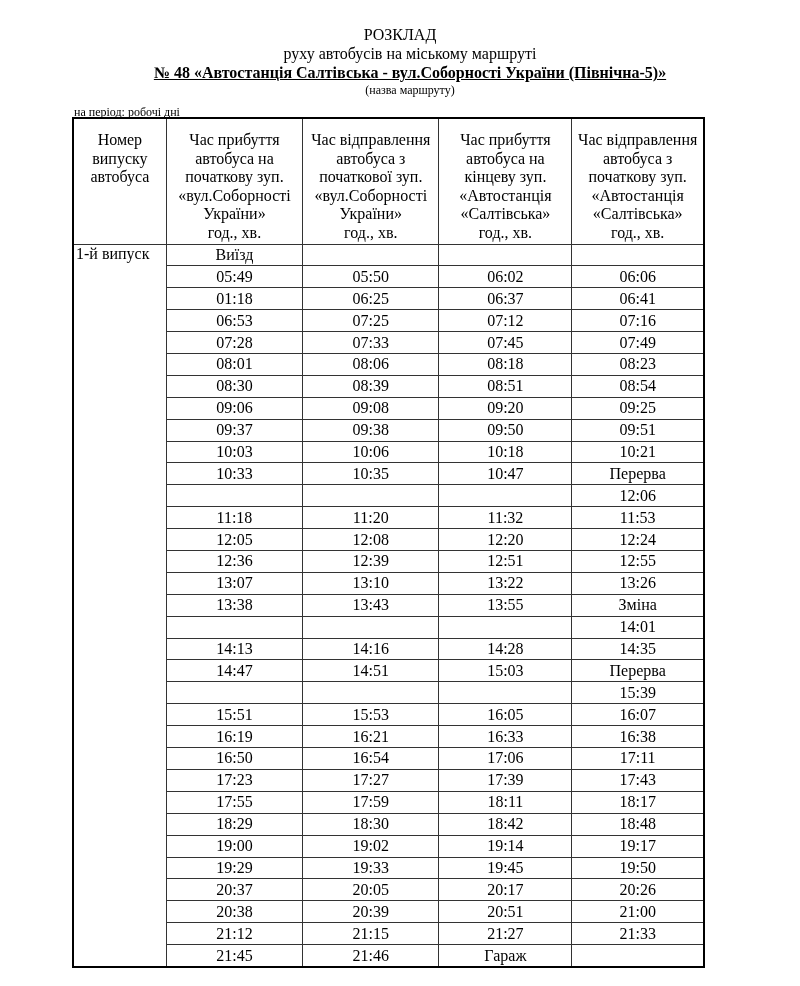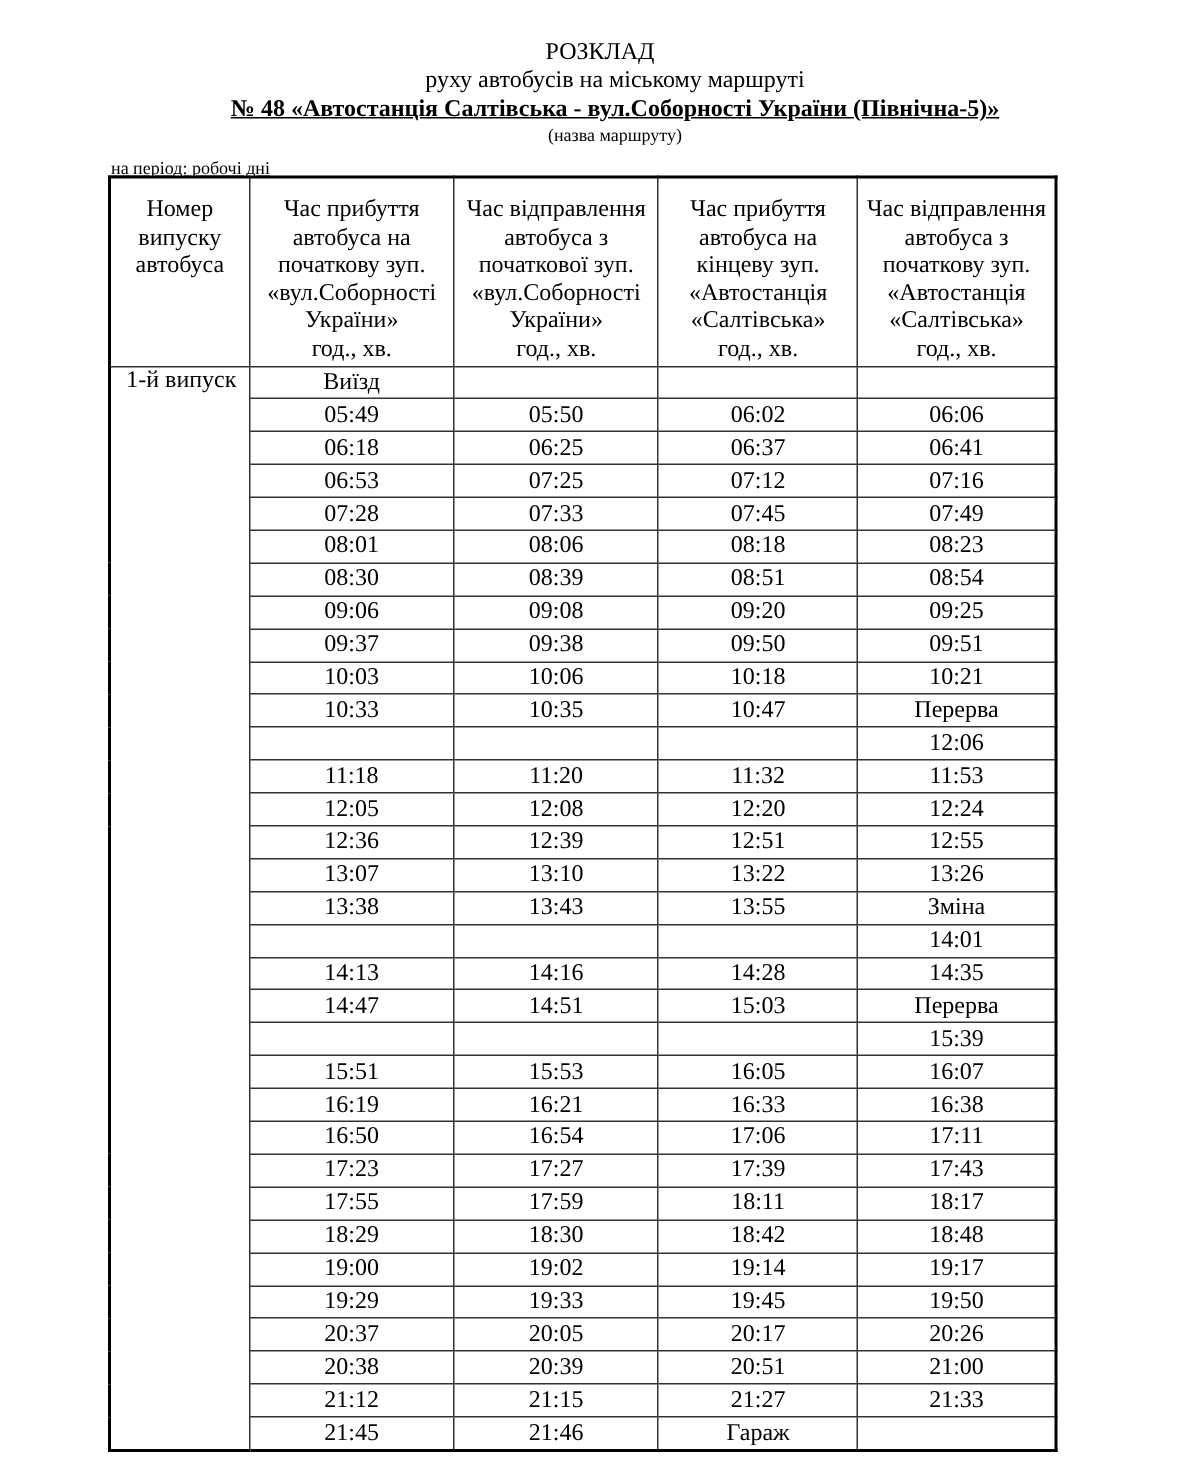--- a/index.html
+++ b/index.html
@@ -17,21 +17,21 @@
   table.sched {
     position: absolute; left: 72px; top: 117px; width: 633px;
     border-collapse: collapse; font-size: 16px;
     border: 2px solid #000;
   }
   table.sched th, table.sched td {
     border: 1.5px solid #333; padding: 0; text-align: center; vertical-align: middle;
   }
   table.sched th { font-weight: normal; line-height: 18.6px; padding-top: 12px; padding-bottom: 1px; vertical-align: top; }
   table.sched tbody td { height: 20.9px; line-height: 18px; }
-  table.sched td.bus { text-align: center; vertical-align: top; padding-left: 2px; border-bottom: 2px solid #000; }
+  table.sched td.bus { text-align: left; vertical-align: top; padding-left: 2px; border-bottom: 2px solid #000; }
   col.c0 { width: 100px; } col.c1 { width: 141px; } col.c2 { width: 141px; } col.c3 { width: 141px; } col.c4 { width: 140px; }
 </style>
 </head>
 <body>
 
 <div class="title" id="t1">РОЗКЛАД</div>
 <div class="title" id="t2">руху автобусів на міському маршруті</div>
 <div class="title" id="t3">№ 48 «Автостанція Салтівська - вул.Соборності України (Північна-5)»</div>
 <div class="title" id="t4">(назва маршруту)</div>
 <div id="period">на період: робочі дні</div>
@@ -93,21 +93,21 @@
         <td></td>
         <td></td>
       </tr>
       <tr>
         <td>05:49</td>
         <td>05:50</td>
         <td>06:02</td>
         <td>06:06</td>
       </tr>
       <tr>
-        <td>06:18</td>
+        <td>01:18</td>
         <td>06:25</td>
         <td>06:37</td>
         <td>06:41</td>
       </tr>
       <tr>
         <td>06:53</td>
         <td>07:25</td>
         <td>07:12</td>
         <td>07:16</td>
       </tr>

